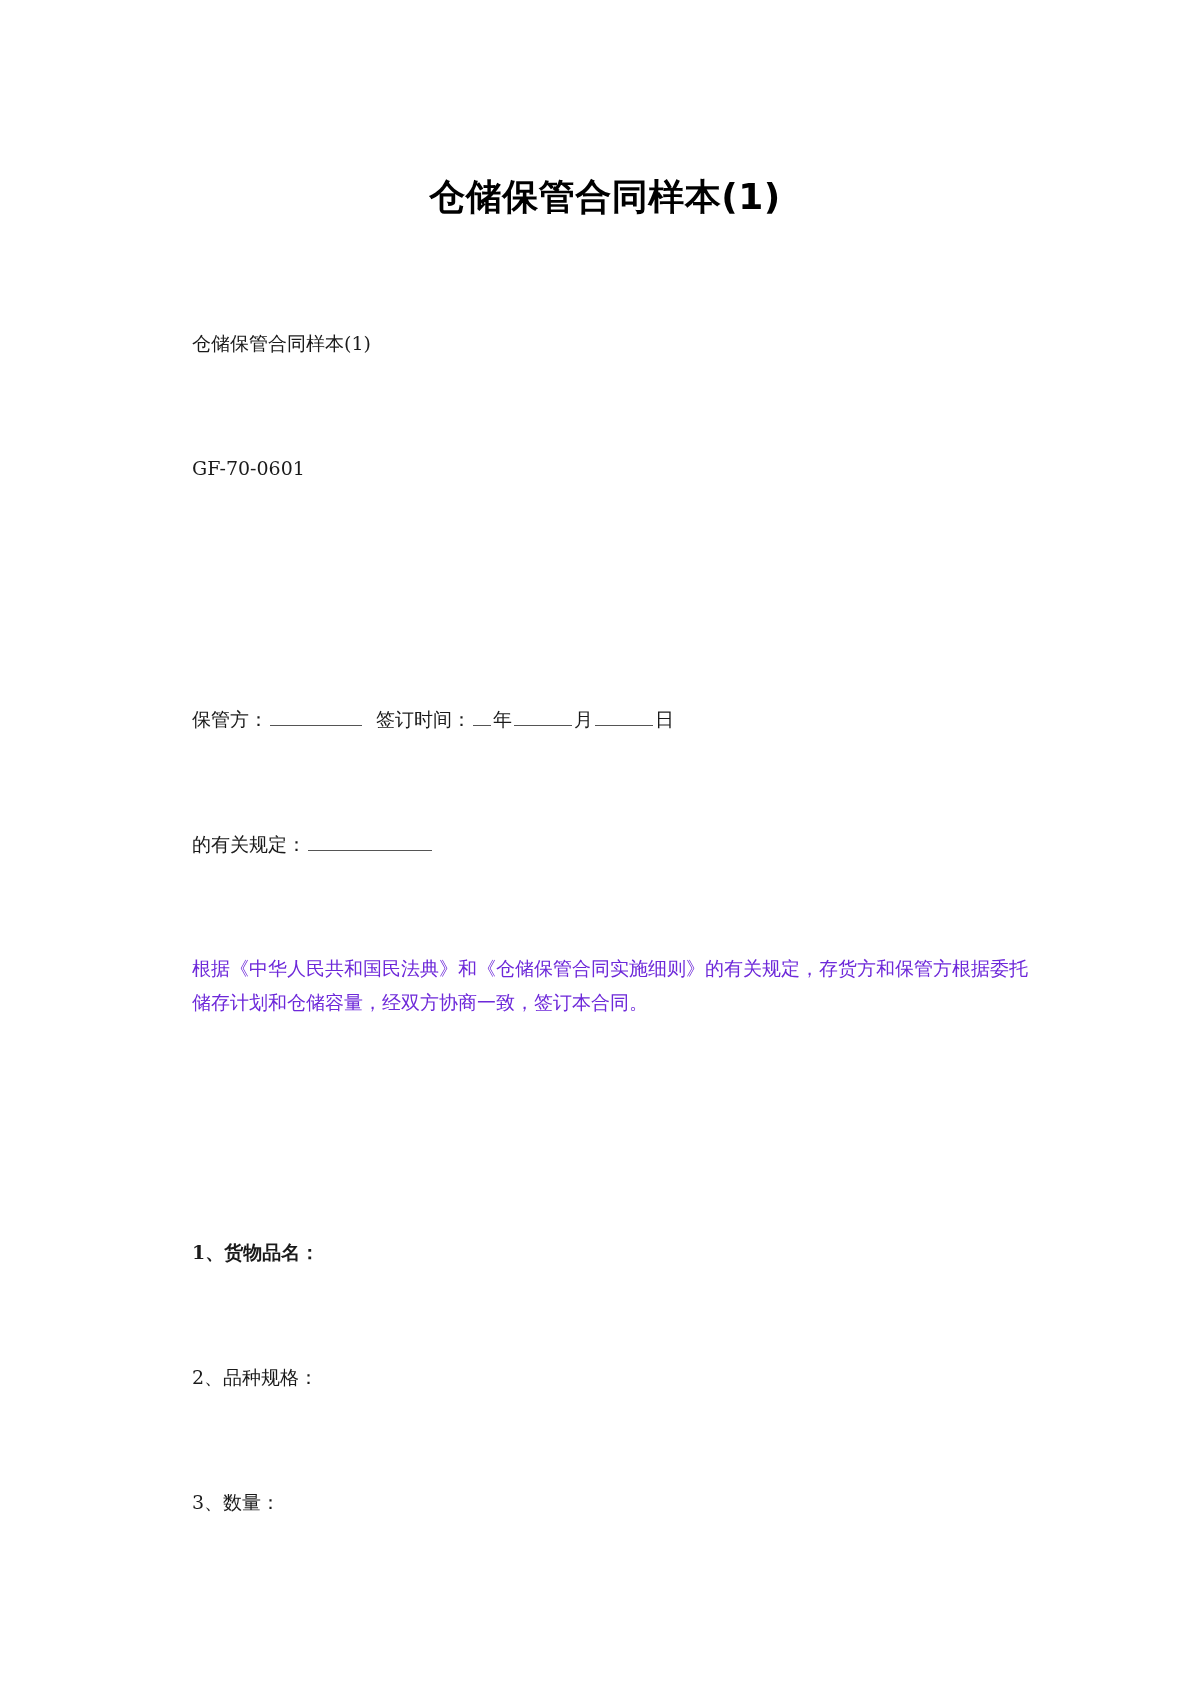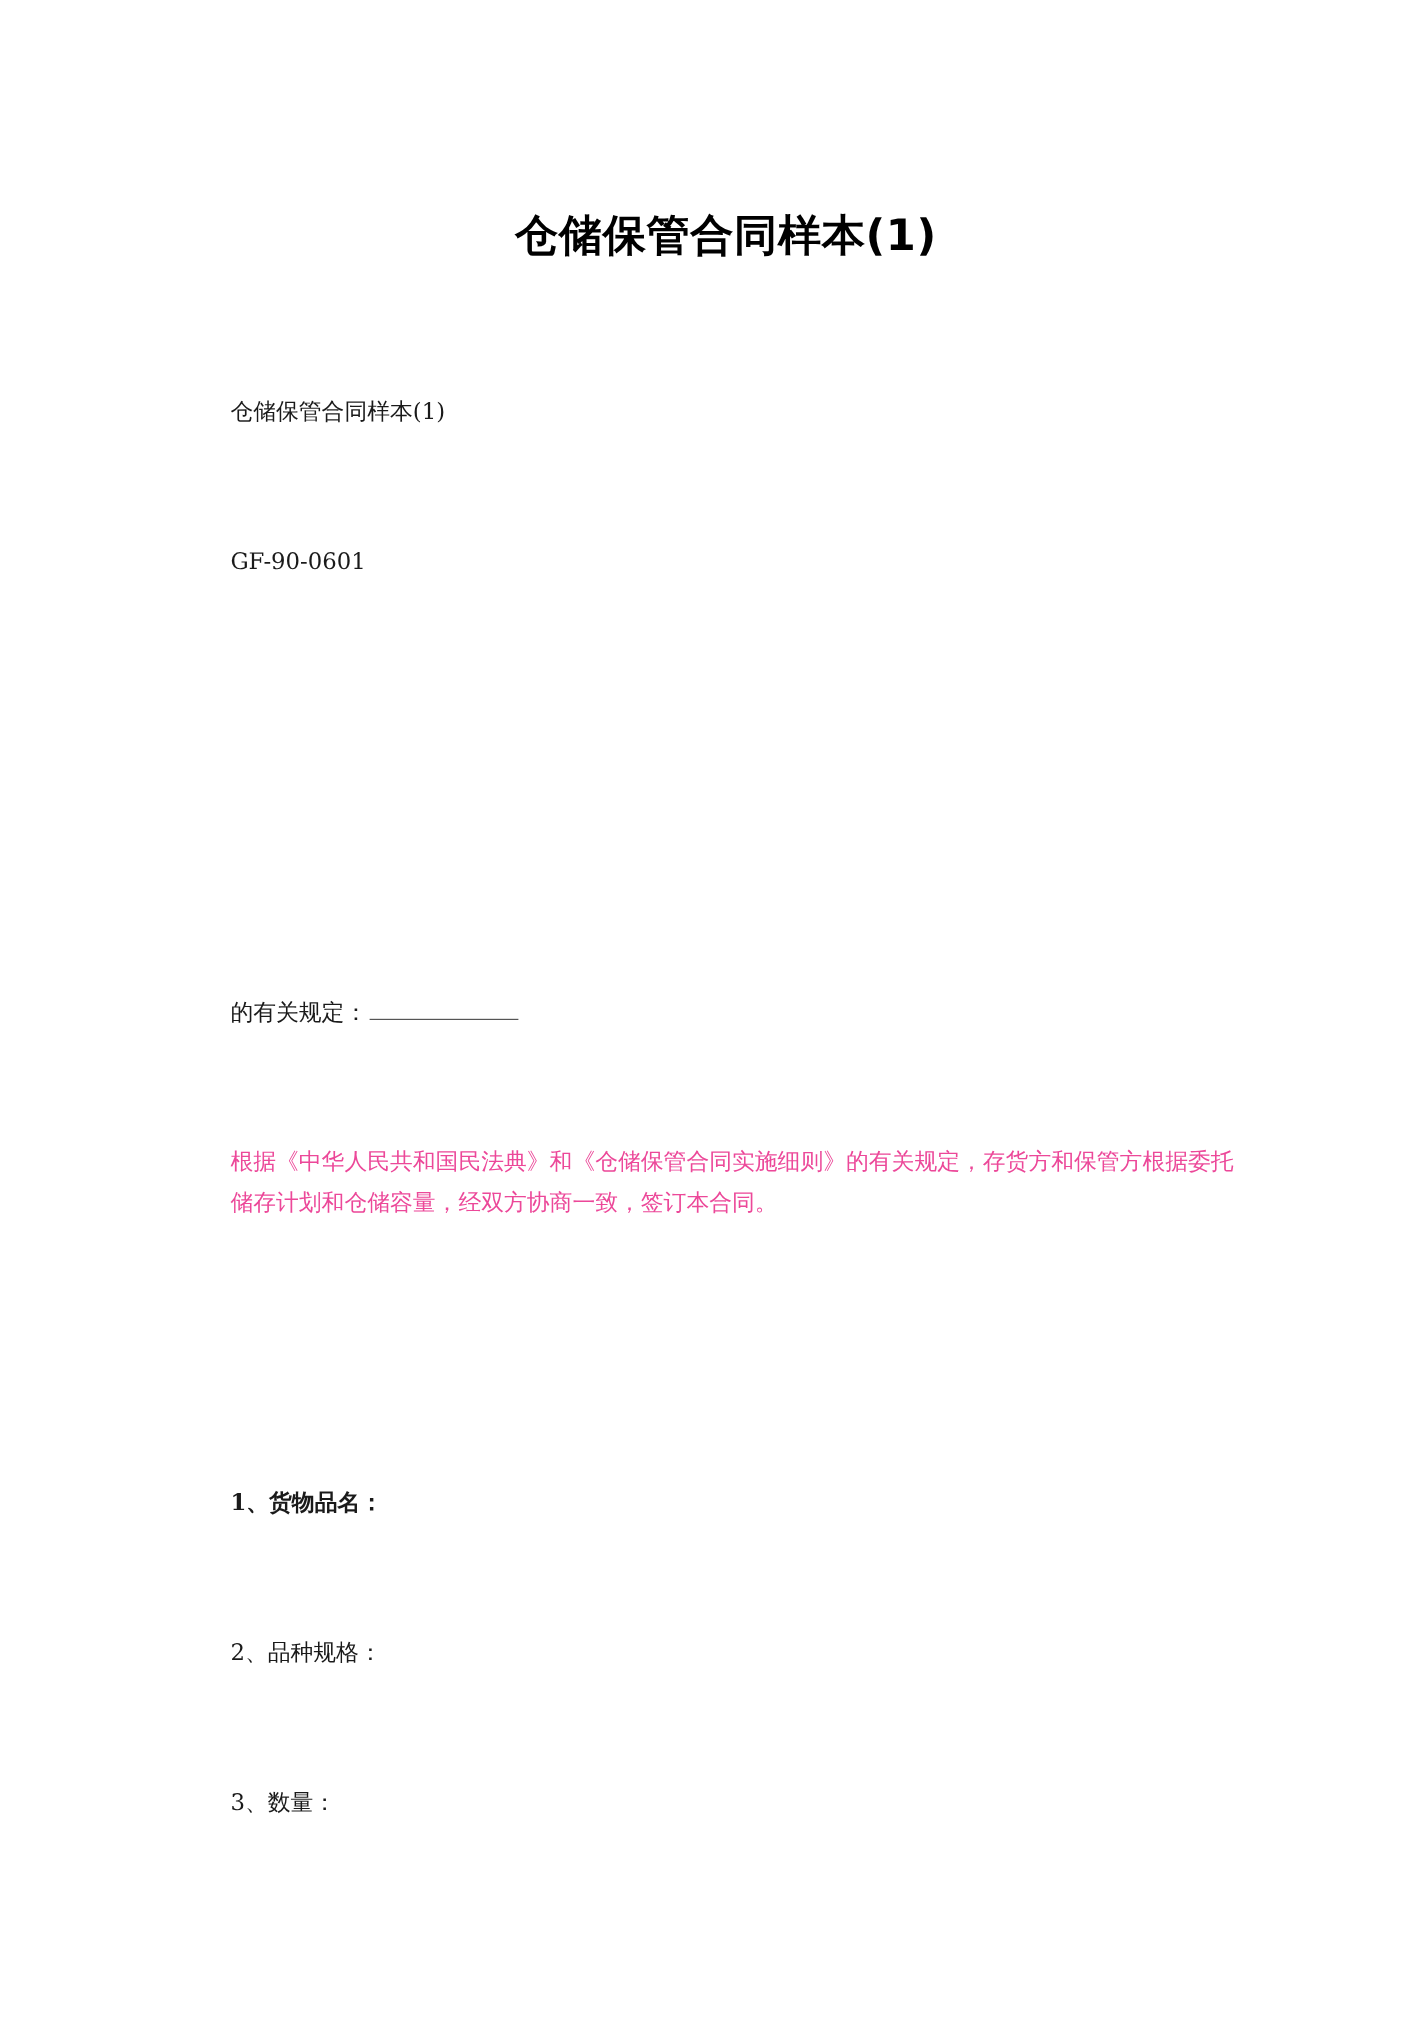--- a/index.html
+++ b/index.html
@@ -44,43 +44,46 @@
       color: #1a1a1a;
       white-space: nowrap;
     }
     .para {
       position: absolute;
       left: 182px;
       width: 840px;
       font-family: Liberation Serif, serif;
       font-size: 19px;
       line-height: 34px;
-      color: #ec4899;
+      color: #6d28d9;
     }
     .blank {
       display: inline-block;
       border-bottom: 1px solid #555555;
       height: 20px;
       vertical-align: baseline;
       margin: 0 2px;
     }
     .gap { display: inline-block; width: 12px; }
   </style>
 </head>
 <body>
 
 <div class="page">
 
   <div class="title">仓储保管合同样本(1)</div>
 
   <div class="line" style="top:316px;">仓储保管合同样本(1)</div>
 
-  <div class="line" style="top:441px;">GF-90-0601</div>
+  <div class="line" style="top:441px;">GF-70-0601</div>
 
 
+  <div class="line" style="top:692px;">
+    <span>保管方：</span><span class="blank" style="width:92px;"></span><span class="gap"></span><span>签订时间：</span><span class="blank" style="width:18px;"></span><span>年</span><span class="blank" style="width:58px;"></span><span>月</span><span class="blank" style="width:58px;"></span><span>日</span>
+  </div>
 
   <div class="line" style="top:817px;">
     <span>的有关规定：</span><span class="blank" style="width:124px;"></span>
   </div>
 
   <div class="para" style="top:942px;">根据《中华人民共和国民法典》和《仓储保管合同实施细则》的有关规定，存货方和保管方根据委托储存计划和仓储容量，经双方协商一致，签订本合同。</div>
 
 
   <div class="line" style="top:1225px;font-weight:bold;">1、货物品名：</div>
 

